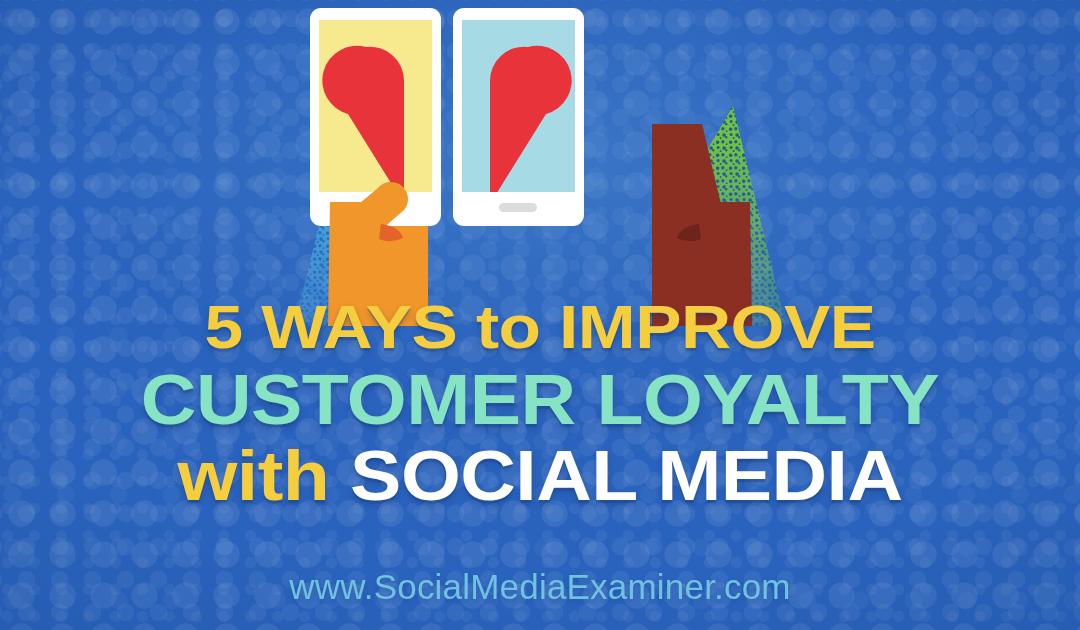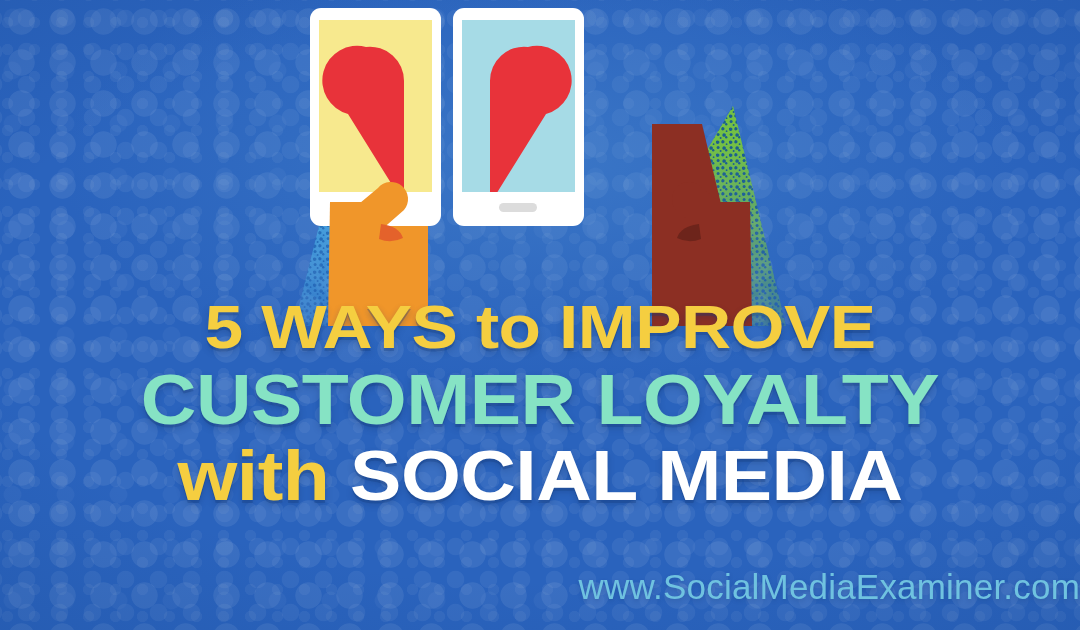--- a/index.html
+++ b/index.html
@@ -91,21 +91,21 @@
   .t-mint   { color: #86e3c4; }
   .t-white  { color: #ffffff; }
   .t-lower  { text-transform: none; }
 
   
   .url {
     position: absolute;
     left: 0;
     right: 0;
     top: 567px;
-    text-align: right;
+    text-align: center;
     font-size: 35px;
     font-weight: 400;
     color: #6fc2e0;
     letter-spacing: 0.2px;
     text-shadow: 0 2px 4px rgba(16,48,104,0.22);
     user-select: none;
   }
 </style>
 </head>
 <body>

